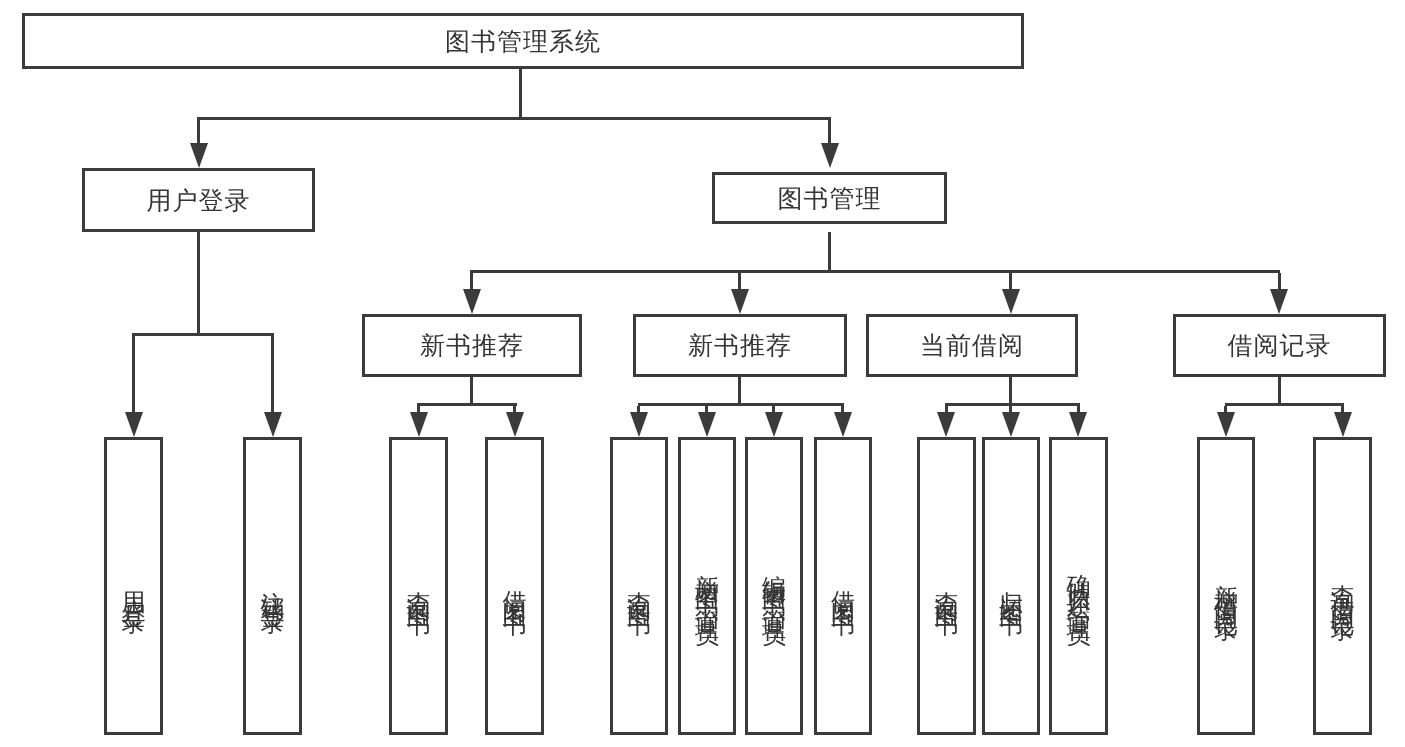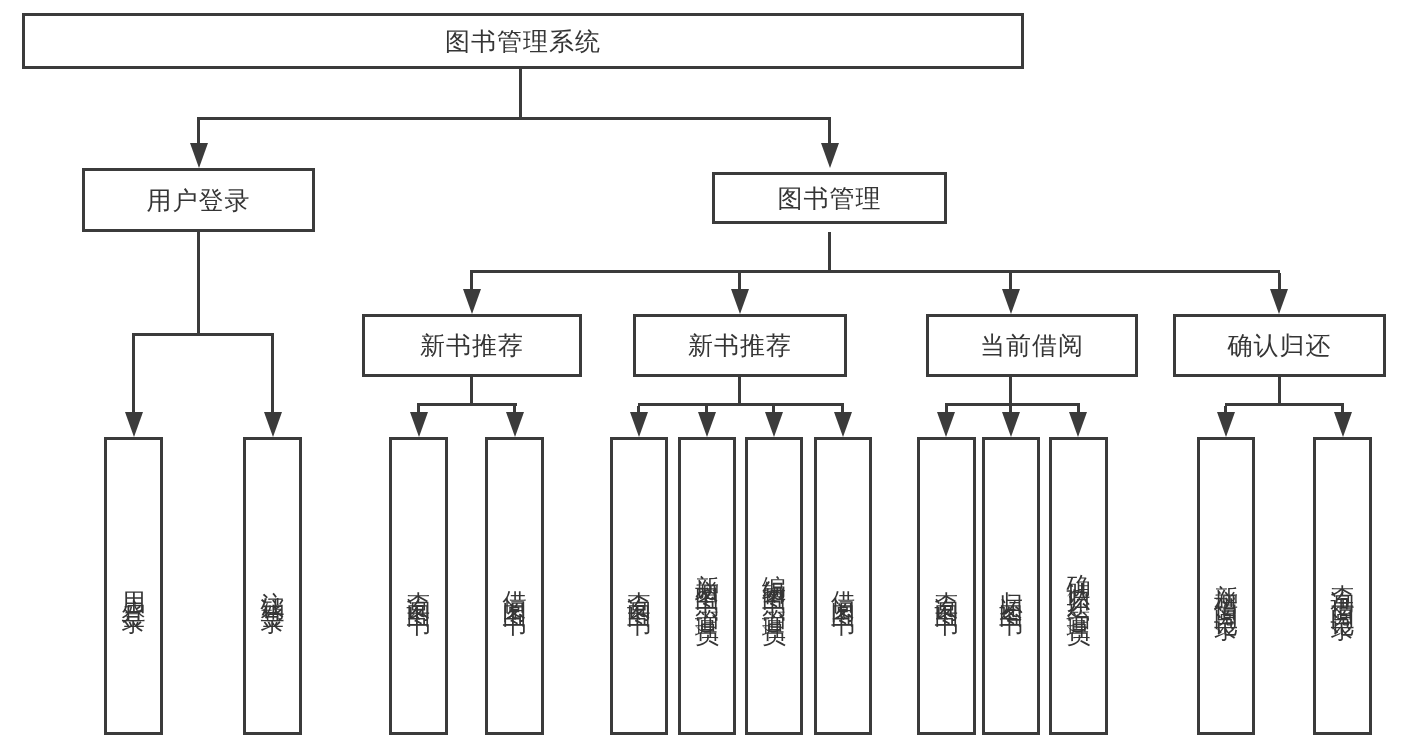--- a/index.html
+++ b/index.html
@@ -75,25 +75,25 @@
   <div class="ah" style="left:1002px;top:289px"></div>
   <div class="vline" style="left:1278px;top:273px;height:18px"></div>
   <div class="ah" style="left:1270px;top:289px"></div>
 
   <div class="box hbox" style="left:362px;top:314px;width:220px;height:63px">
     <span>新书推荐</span>
   </div>
   <div class="box hbox" style="left:633px;top:314px;width:214px;height:63px">
     <span>新书推荐</span>
   </div>
-  <div class="box hbox" style="left:926px;top:314px;width:212px;height:63px">
+  <div class="box hbox" style="left:866px;top:314px;width:212px;height:63px">
     <span>当前借阅</span>
   </div>
   <div class="box hbox" style="left:1173px;top:314px;width:213px;height:63px">
-    <span>确认归还</span>
+    <span>借阅记录</span>
   </div>
 
   <div class="vline" style="left:470px;top:377px;height:29px"></div>
   <div class="hline" style="left:417px;top:403px;width:100px"></div>
   <div class="vline" style="left:738px;top:377px;height:29px"></div>
   <div class="hline" style="left:638px;top:403px;width:206px"></div>
   <div class="vline" style="left:1009px;top:377px;height:29px"></div>
   <div class="hline" style="left:945px;top:403px;width:135px"></div>
   <div class="vline" style="left:1278px;top:377px;height:29px"></div>
   <div class="hline" style="left:1225px;top:403px;width:119px"></div>

